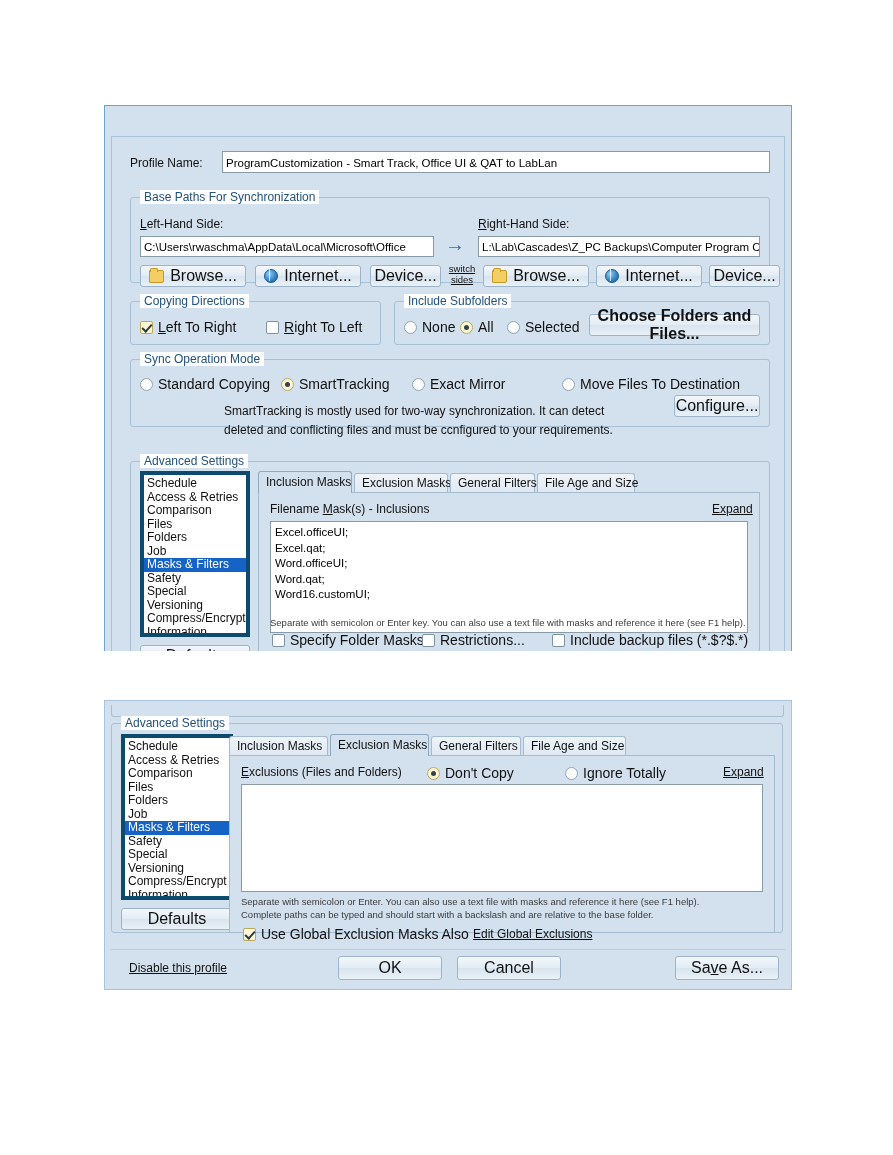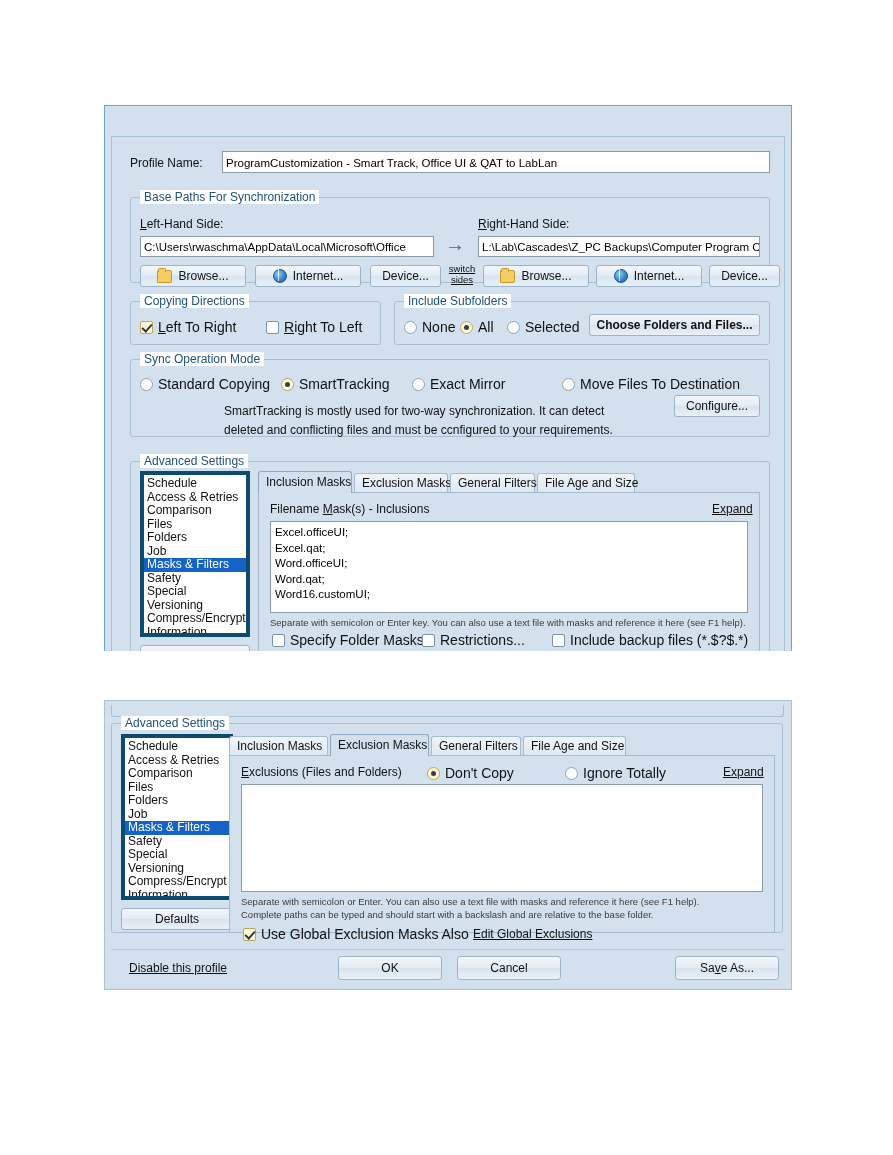--- a/index.html
+++ b/index.html
@@ -56,21 +56,21 @@
     position:absolute;background:#ffffff;border:1px solid #8a9ba8;
     box-sizing:border-box;font-size:11.5px;color:#000;
     padding:2px 3px;overflow:hidden;white-space:nowrap;
     line-height:15px;
   }
 
   .btn{
     position:absolute;box-sizing:border-box;
     background:linear-gradient(to bottom,#f3f7fb 0%,#e3ecf4 48%,#d8e4ef 52%,#e9f1f7 100%);
     border:1px solid #9db4c8;border-radius:3px;
-    font-size:12px;color:#111;text-align:center;
+    font-size:16px;color:#111;text-align:center;
     display:flex;align-items:center;justify-content:center;gap:6px;
     cursor:default;
   }
 
   .lnk{font-size:12px;color:#111;text-decoration:underline;cursor:pointer;}
 
   
   .cb{
     display:inline-block;width:13px;height:13px;box-sizing:border-box;
     border:1px solid #7d92a5;background:#ffffff;vertical-align:-2px;
@@ -240,21 +240,21 @@
       <div class="optrow" style="left:348px;top:182px;">
         <span class="rd on"></span><span class="t">All</span>
       </div>
       <div class="optrow" style="left:395px;top:182px;">
         <span class="rd"></span><span class="t">Selected</span>
       </div>
       <div class="btn" style="left:477px;top:177px;width:171px;height:22px;font-weight:bold;">
         <span>Choose Folders and Files...</span>
       </div>
 
-      <div class="group" style="left:18px;top:222px;width:640px;height:78px;">
+      <div class="group" style="left:18px;top:222px;width:640px;height:68px;">
         <div class="gtitle">Sync Operation Mode</div>
       </div>
       <div class="optrow" style="left:28px;top:239px;">
         <span class="rd"></span><span class="t">Standard Copying</span>
       </div>
       <div class="optrow" style="left:169px;top:239px;">
         <span class="rd on"></span><span class="t">SmartTracking</span>
       </div>
       <div class="optrow" style="left:300px;top:239px;">
         <span class="rd"></span><span class="t">Exact Mirror</span>
@@ -296,21 +296,21 @@
           <div class="tab active" style="left: 0px; width: 94px;">Inclusion Masks</div>
           <div class="tab" style="left: 96px; width: 94px;">Exclusion Masks</div>
           <div class="tab" style="left: 192px; width: 85px;">General Filters</div>
           <div class="tab" style="left: 279px; width: 98px;">File Age and Size</div>
         </div>
       <div class="tabpanel" style="left:146px;top:355px;width:502px;height:169px;"></div>
 
       <div class="lbl" style="position:absolute;left:158px;top:365px;">Filename <u>M</u>ask(s) - Inclusions</div>
       <div class="lnk" style="position:absolute;left:600px;top:365px;">Expand</div>
 
-      <div class="tbox" style="left:158px;top:384px;width:478px;height:92px;white-space:pre;line-height:15.5px;padding:3px 4px;">Excel.officeUI;
+      <div class="tbox" style="left:158px;top:384px;width:478px;height:112px;white-space:pre;line-height:15.5px;padding:3px 4px;">Excel.officeUI;
 Excel.qat;
 Word.officeUI;
 Word.qat;
 Word16.customUI;</div>
 
       <div class="hint" style="left:158px;top:480px;">Separate with semicolon or Enter key. You can also use a text file with masks and reference it here (see F1 help).</div>
 
       <div class="optrow" style="left:160px;top:495px;">
         <span class="cb"></span><span class="t">Specify Folder Masks...</span>
       </div>

